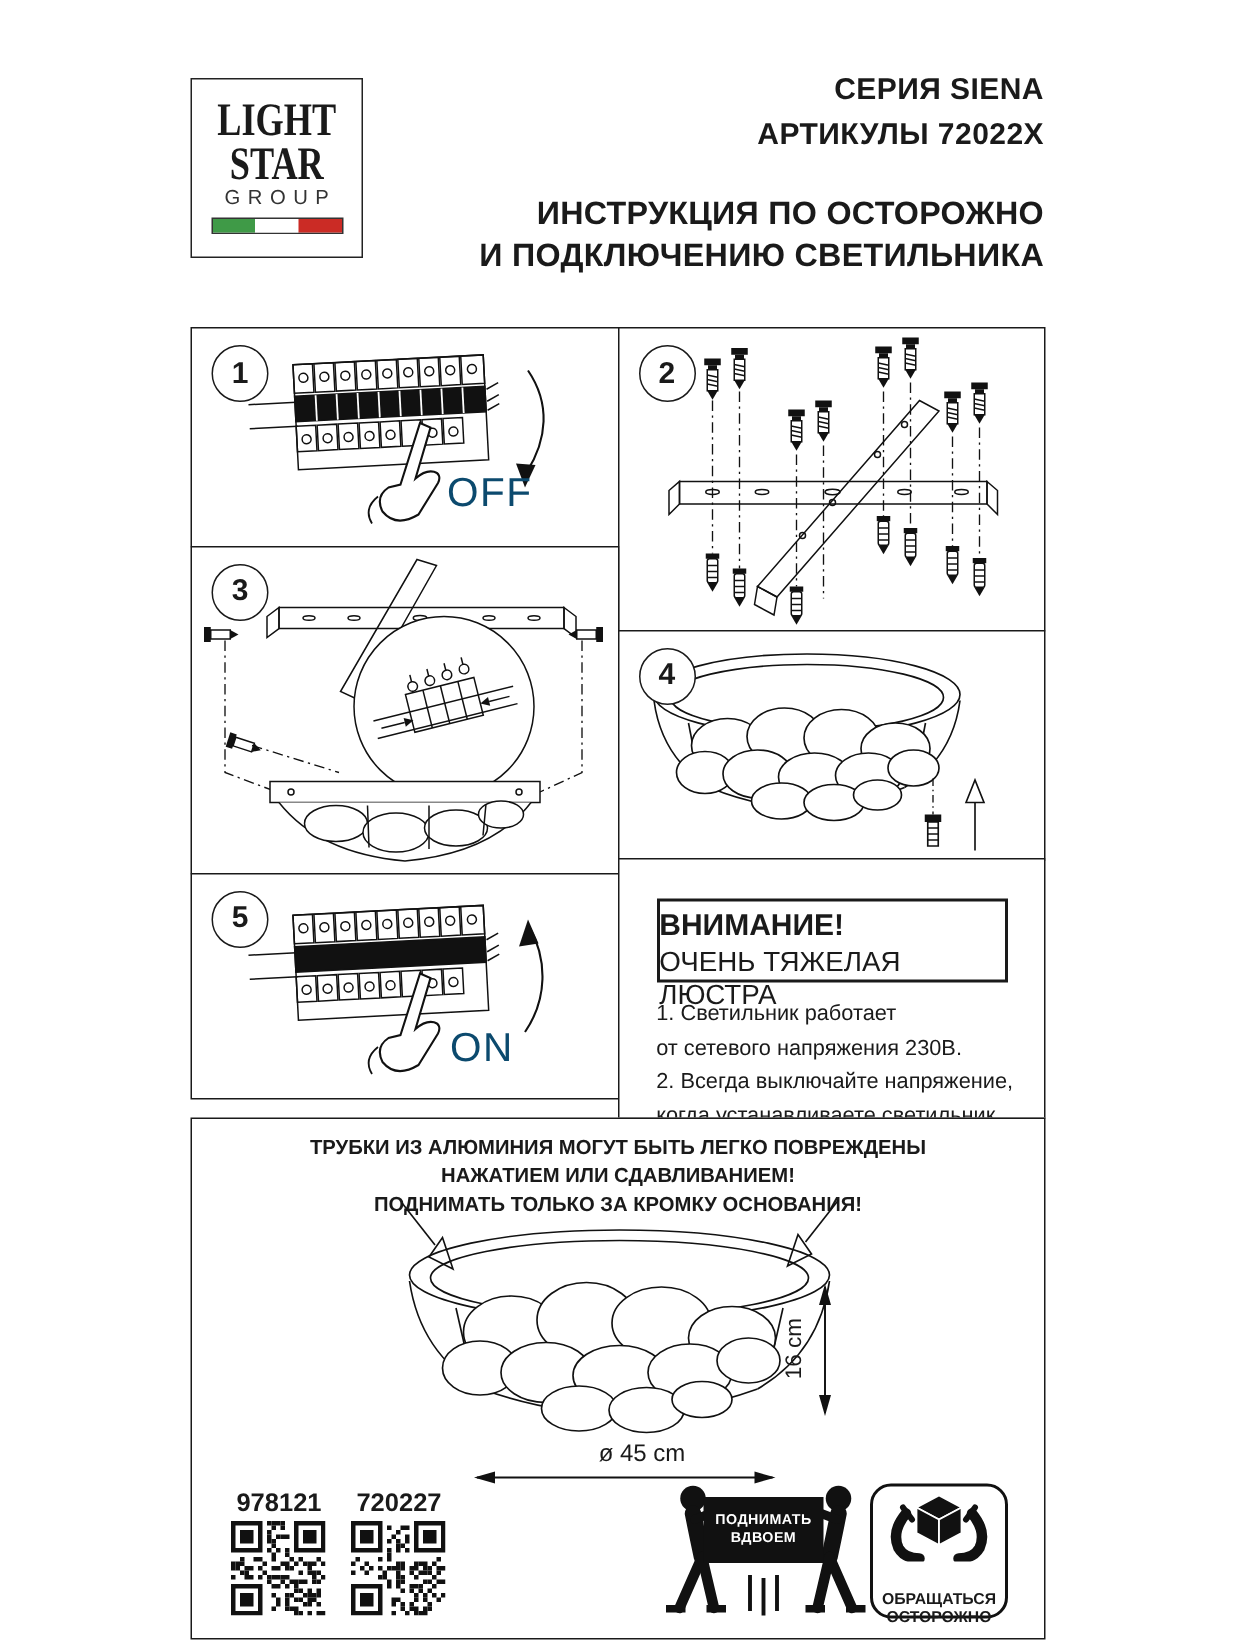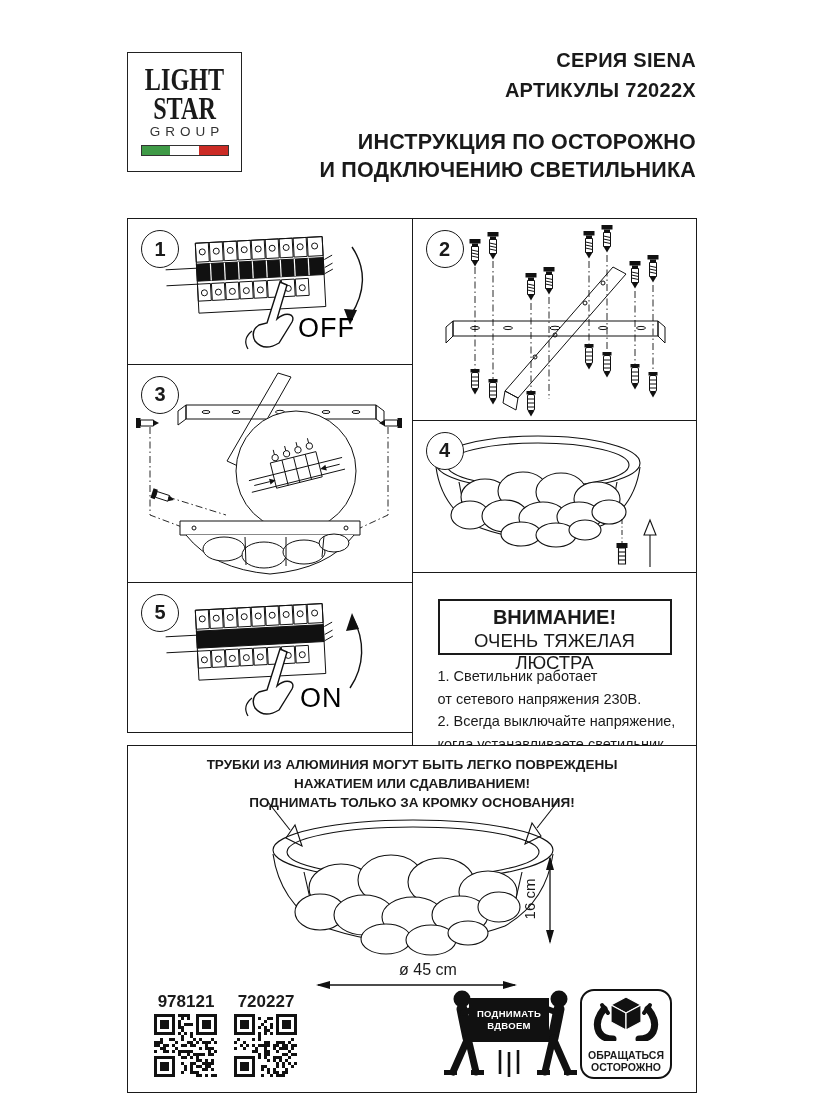--- a/index.html
+++ b/index.html
@@ -34,25 +34,25 @@
   #p3{left:127px;top:363.5px;width:286px;height:219.5px;}
   #p4{left:411.5px;top:419.5px;width:285px;height:154px;}
   #p5{left:127px;top:581.5px;width:286px;height:151.5px;}
   #warn-cell{left:411.5px;top:572px;width:285px;height:174px;}
   #bottom-panel{left:127px;top:744.5px;width:570px;height:348px;}
 
   .badge{position:absolute;left:13px;top:11px;width:36px;height:36px;border:1.6px solid var(--ink);
          border-radius:50%;display:flex;align-items:center;justify-content:center;
          font-size:20px;font-weight:bold;background:#fff;z-index:3;}
   .abs{position:absolute;}
-  .switch-label{position:absolute;font-size:27px;letter-spacing:1px;color:#000000;}
+  .switch-label{position:absolute;font-size:27px;letter-spacing:1px;color:#0c4a6e;}
 
   
   .warn-box{position:absolute;left:25px;top:26px;width:234px;height:56px;border:2px solid var(--ink);
-            box-sizing:border-box;text-align:center;}
+            box-sizing:border-box;}
   .warn-title{font-size:20px;font-weight:bold;margin-top:3px;line-height:26px;}
   .warn-sub{font-size:18.5px;line-height:22px;}
   .notes{position:absolute;left:25px;top:92px;width:250px;font-size:14.5px;line-height:22.5px;
          white-space:pre-line;}
 
   
   .caution{position:absolute;top:9px;left:0;width:100%;text-align:center;font-weight:bold;
            font-size:13.5px;line-height:19px;}
   .dim-h-label{position:absolute;left:210px;top:215px;width:180px;text-align:center;font-size:16px;}
   .dim-v-label{position:absolute;left:371px;top:145px;width:60px;height:16px;text-align:center;
@@ -61,21 +61,21 @@
   #article-1{left:26px;} #article-2{left:106px;}
   .qr{position:absolute;top:268px;width:63px;height:63px;}
   #qr-1{left:26px;} #qr-2{left:106px;}
 
   .lift{position:absolute;left:310px;top:240px;width:145px;height:100px;}
   .lift-bar{position:absolute;left:31px;top:12px;width:80px;height:44px;background:#111;color:#fff;
             display:flex;flex-direction:column;align-items:center;justify-content:center;
             font-size:9.5px;line-height:11.5px;font-weight:bold;text-align:center;letter-spacing:.3px;}
   .care{position:absolute;left:452px;top:243px;width:92px;height:90px;border:2.5px solid #111;
         border-radius:14px;box-sizing:border-box;background:#fff;text-align:center;}
-  .care-label{font-size:10.5px;font-weight:bold;line-height:12.5px;margin-top:8px;}
+  .care-label{font-size:10.5px;font-weight:bold;line-height:12.5px;margin-top:19px;}
 </style>
 </head>
 <body>
 
 <div class="page">
 
   <div class="logo-box">
     <div class="logo-words">
       <div class="logo-word">LIGHT</div>
       <div class="logo-word">STAR</div>

